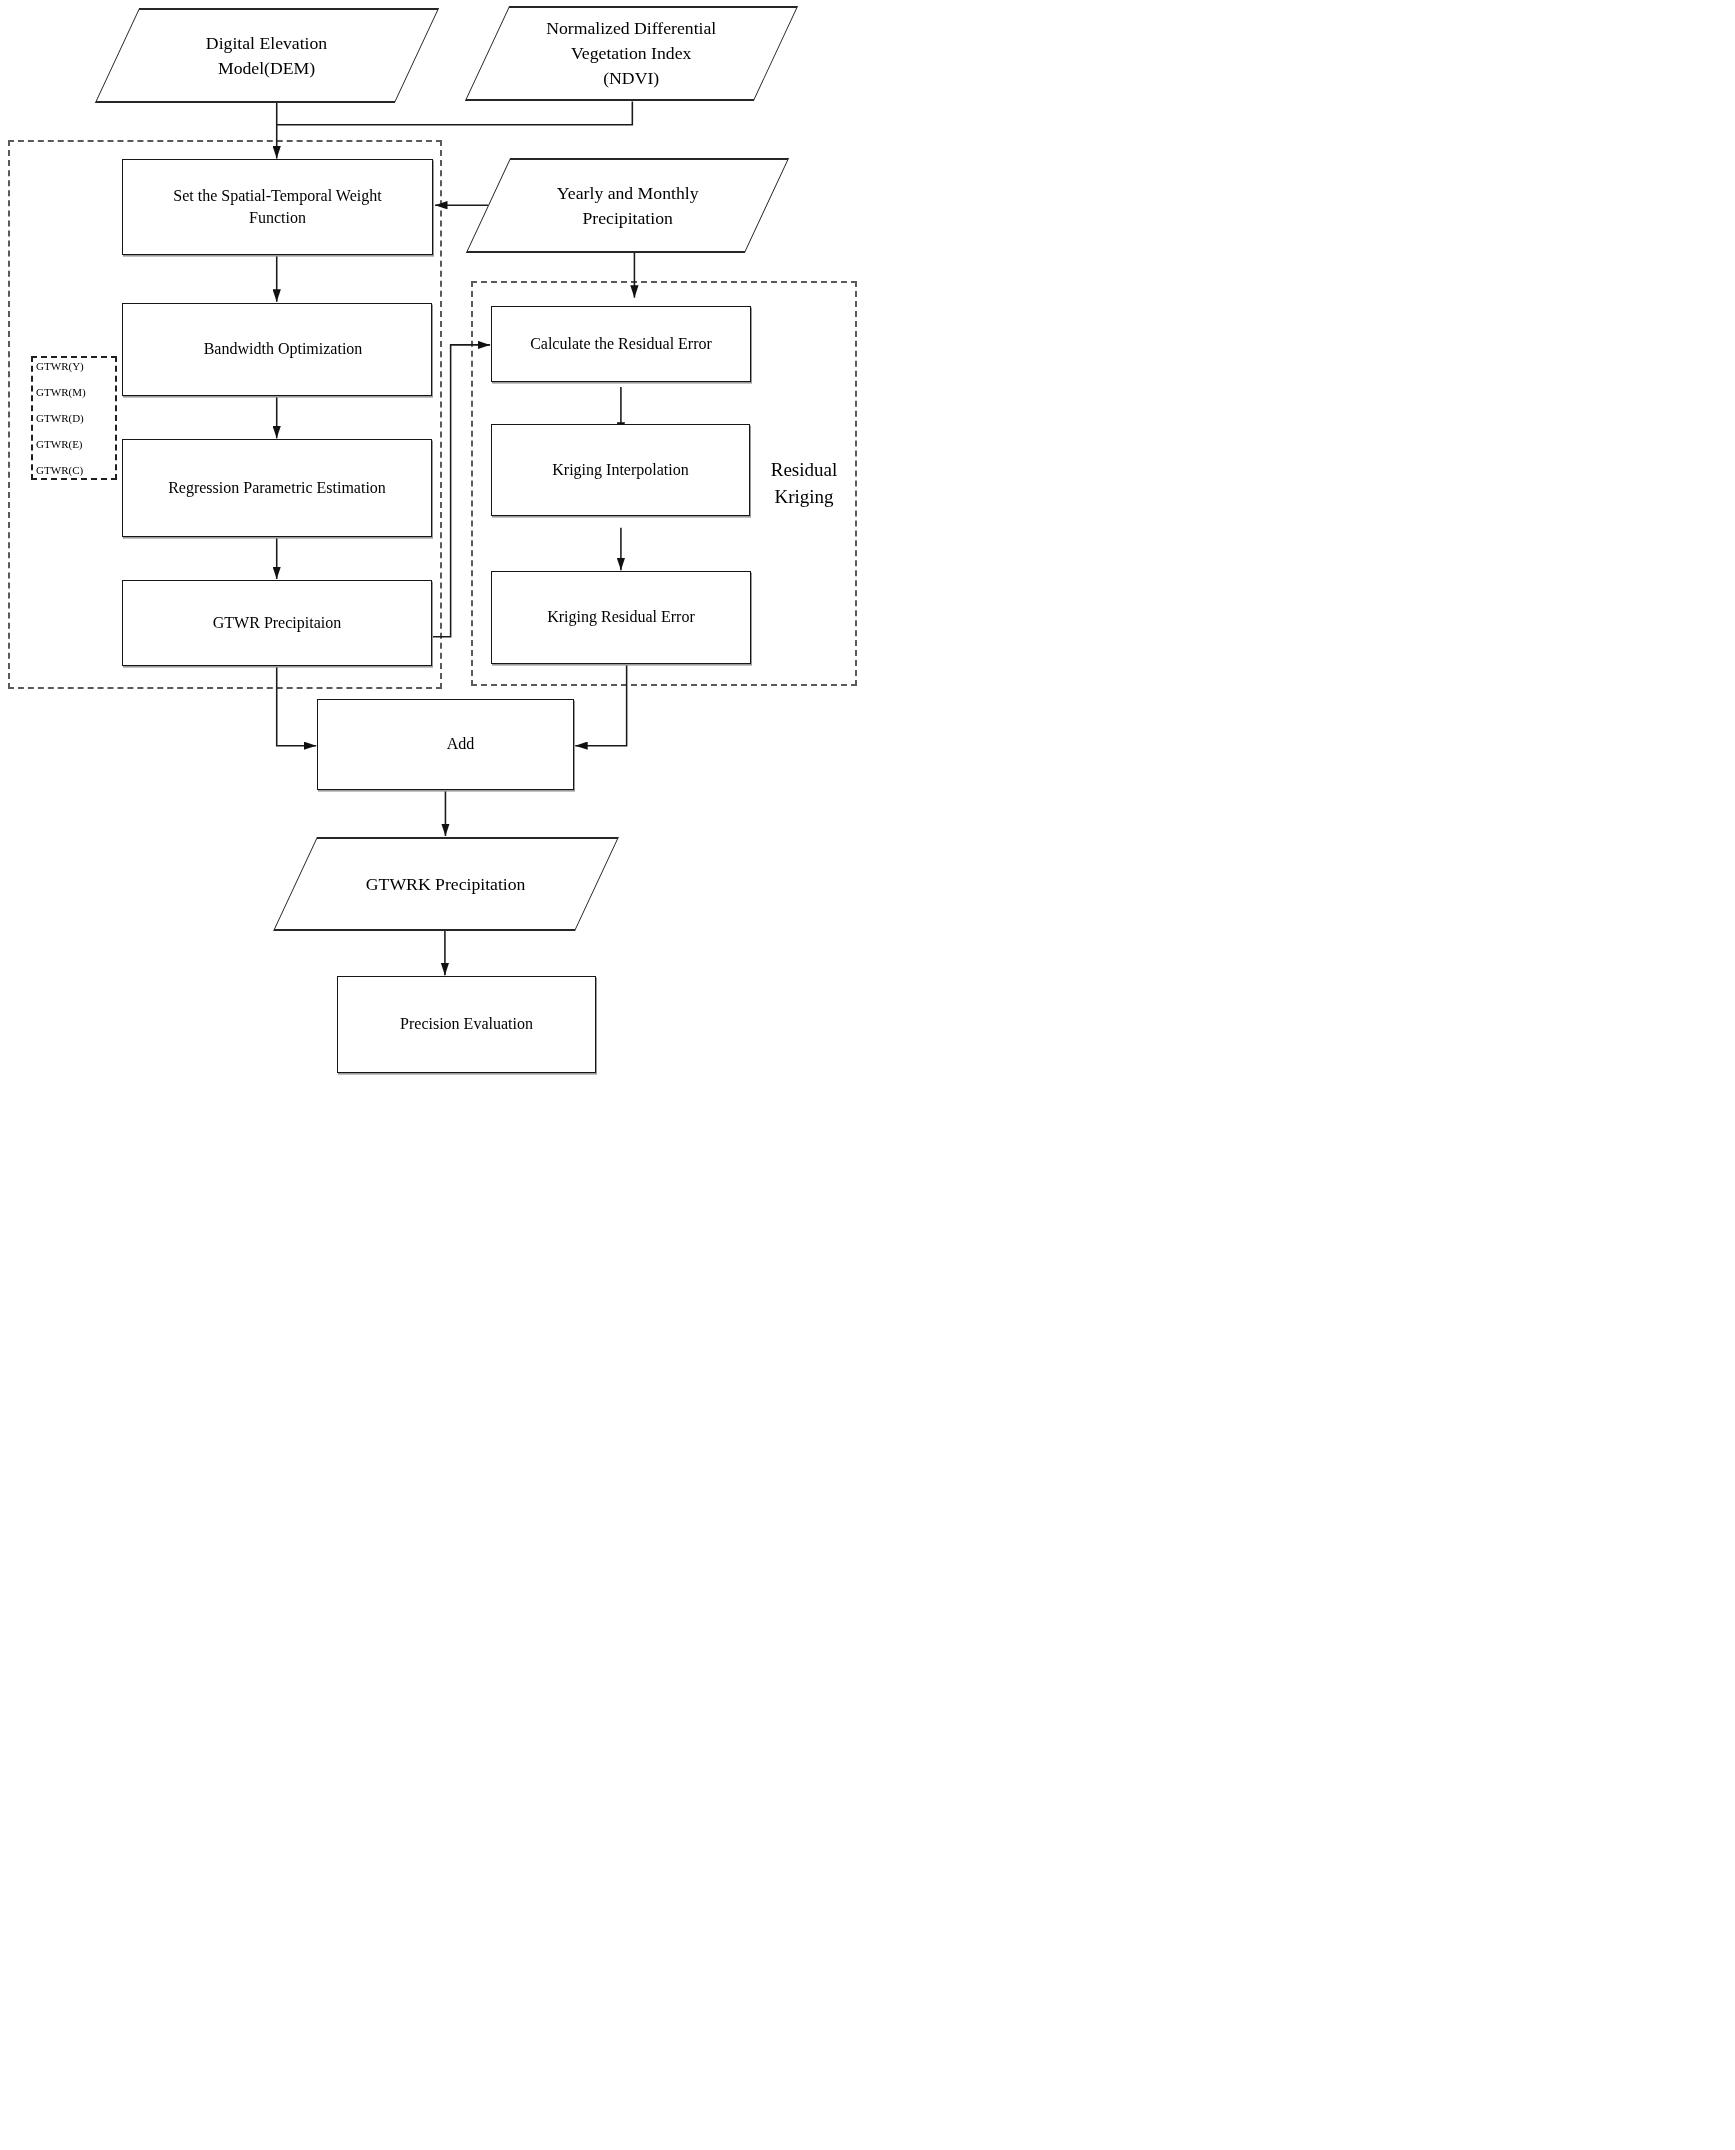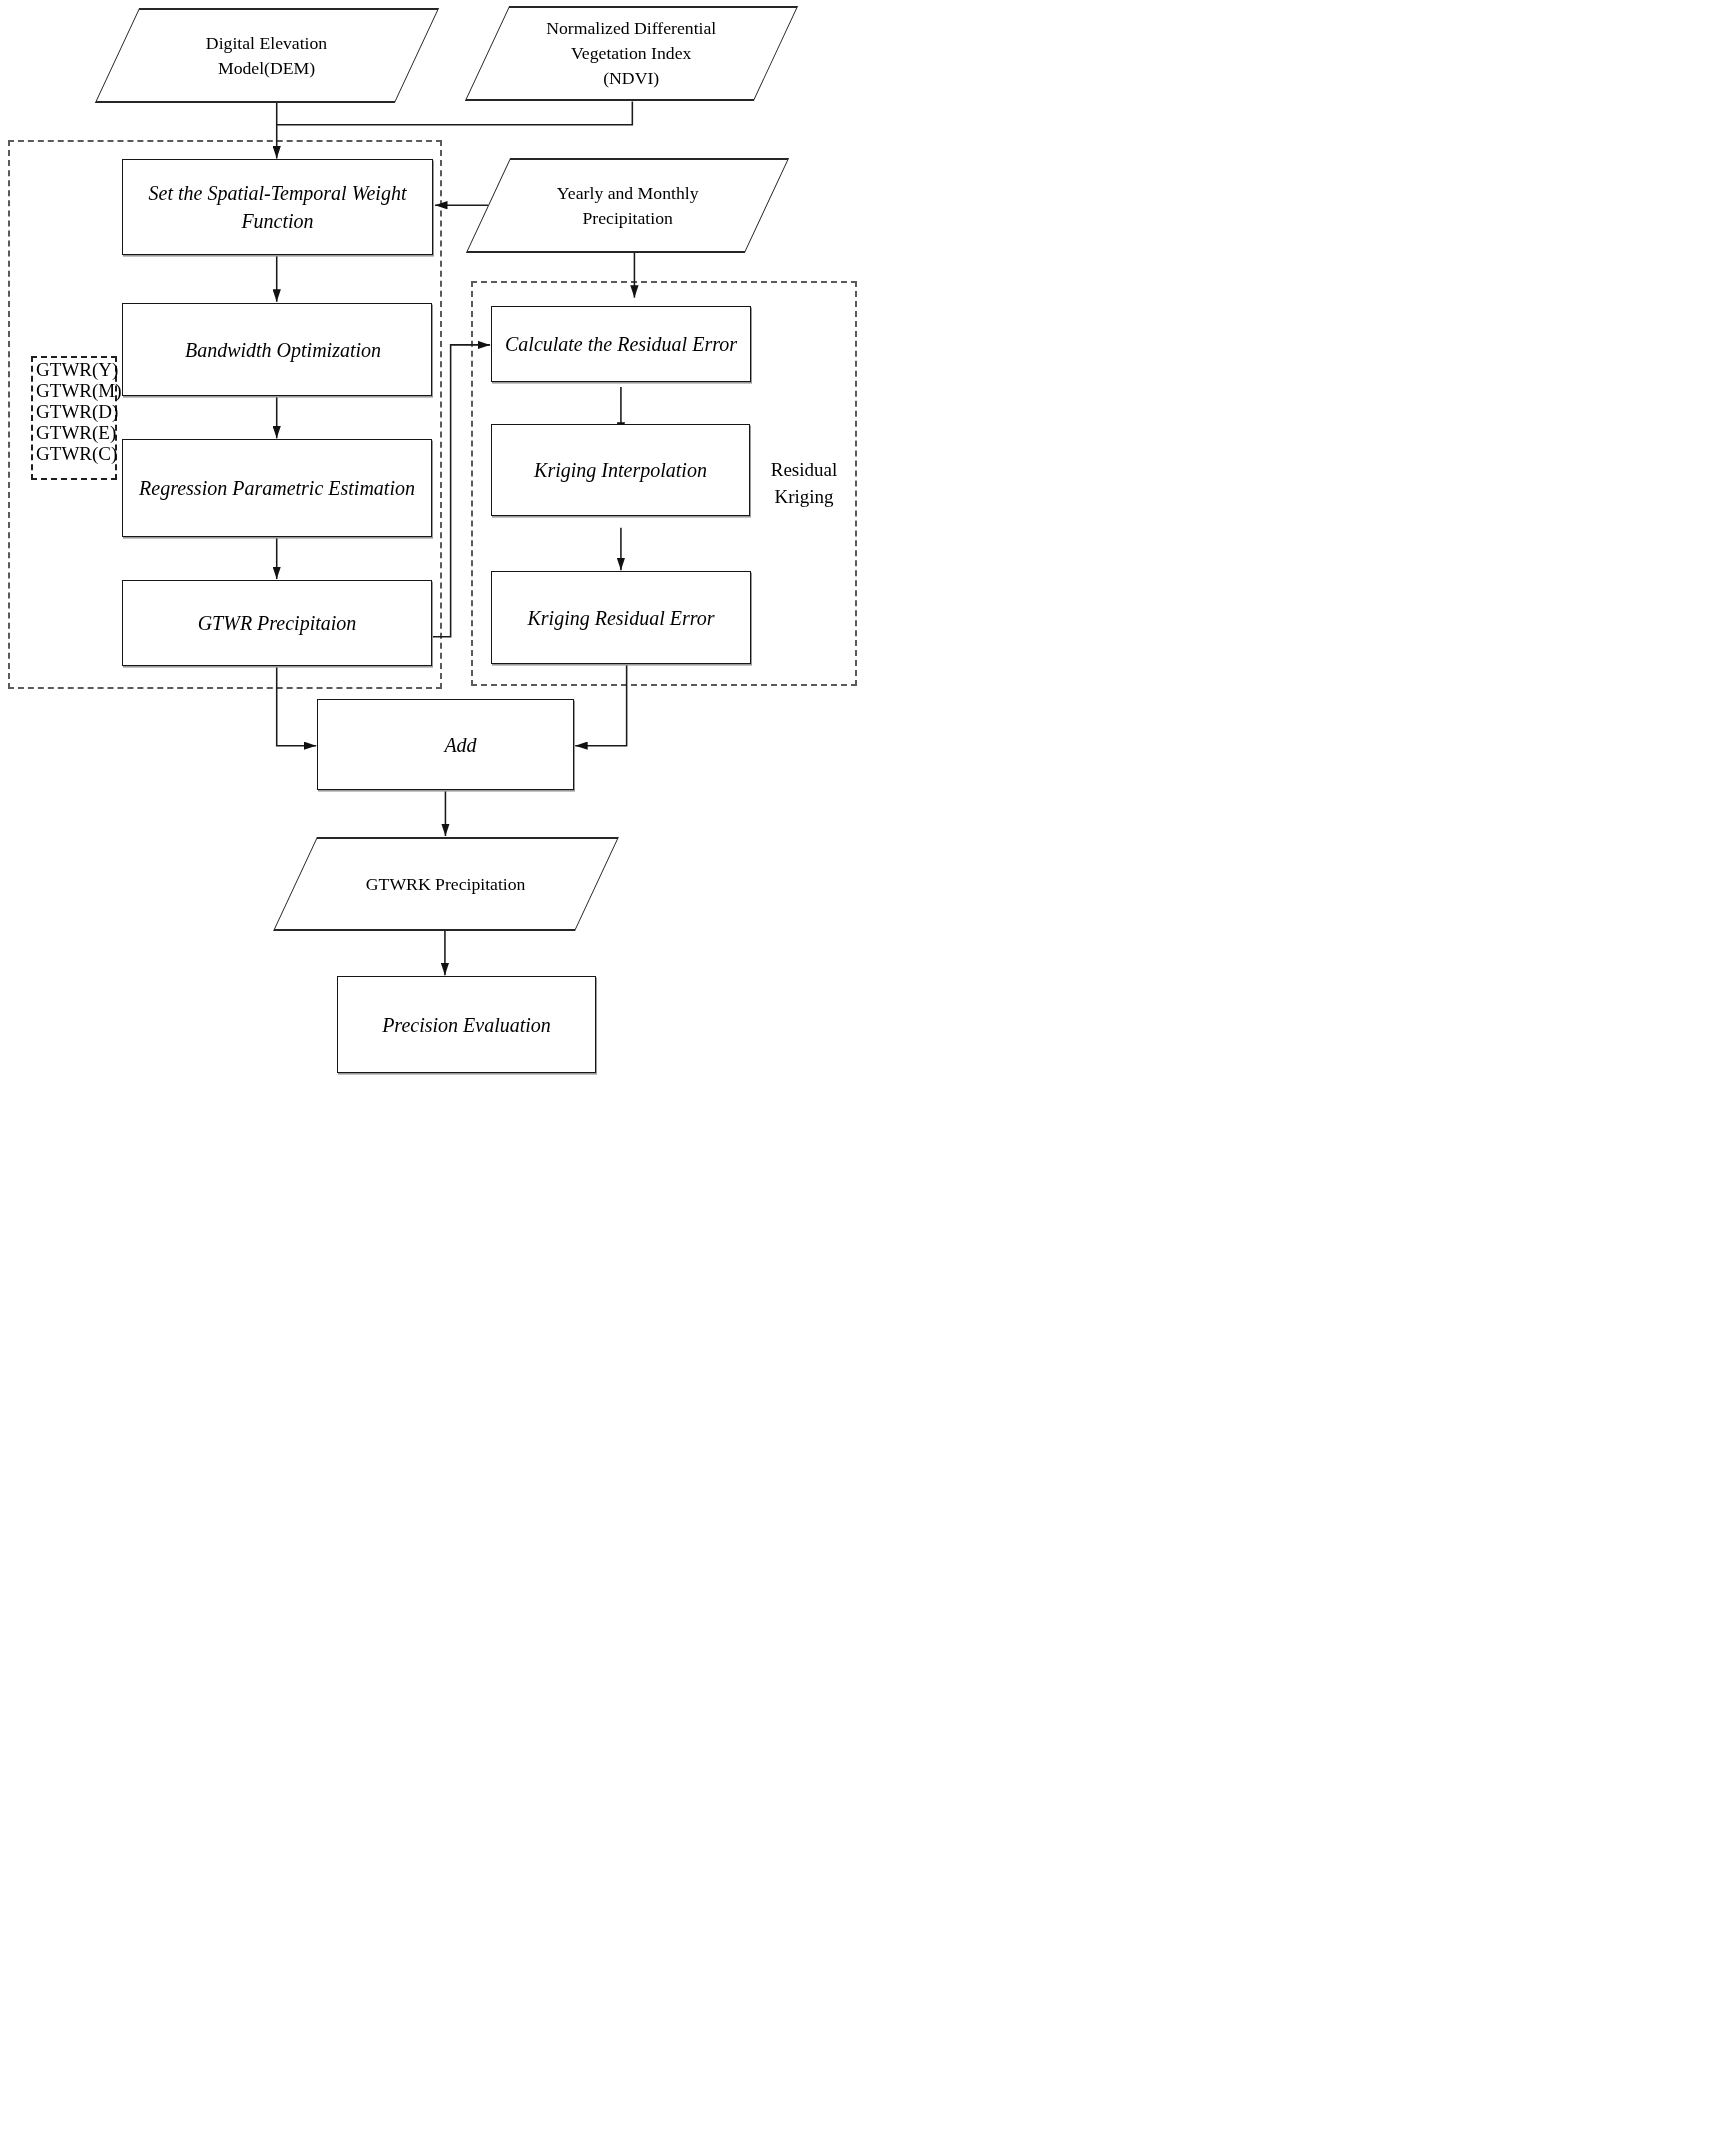--- a/index.html
+++ b/index.html
@@ -15,24 +15,23 @@
   .box{
     position:absolute;
     background:#fff;
     border:1.6px solid #161616;
     box-shadow:1px 1.6px 0 #9a9a9a;
     display:flex;
     align-items:center;
     justify-content:center;
     text-align:center;
     white-space:pre-line;
-    font-size:20px;
+    font-size:16px;
     line-height:1.4;
     box-sizing:border-box;
-    font-style:italic;
   }
   
   .para{
     position:absolute;
     background:#fff;
     border:1px solid #262626;
     border-top-width:2.6px;
     border-bottom-width:2.6px;
     transform:skewX(-25deg);
     display:flex;
@@ -52,25 +51,25 @@
     position:absolute;
     border:2.1px dashed #5a5a5a;
     box-sizing:border-box;
   }
   .variants{
     position:absolute;
     border:2.1px dashed #1f1f1f;
     box-sizing:border-box;
     display:flex;
     flex-direction:column;
-    justify-content:flex-start;
+    justify-content:space-between;
     align-items:flex-start;
     padding:2.1px 1px 2.1px 3.1px;
     background:transparent;
-    font-size:19px;
+    font-size:11px;
   }
   .variants span{display:block;line-height:1.1;}
   .floating-label{
     position:absolute;
     text-align:center;
     white-space:pre-line;
     font-size:19px;
     line-height:1.4;
   }
   svg.wires{

